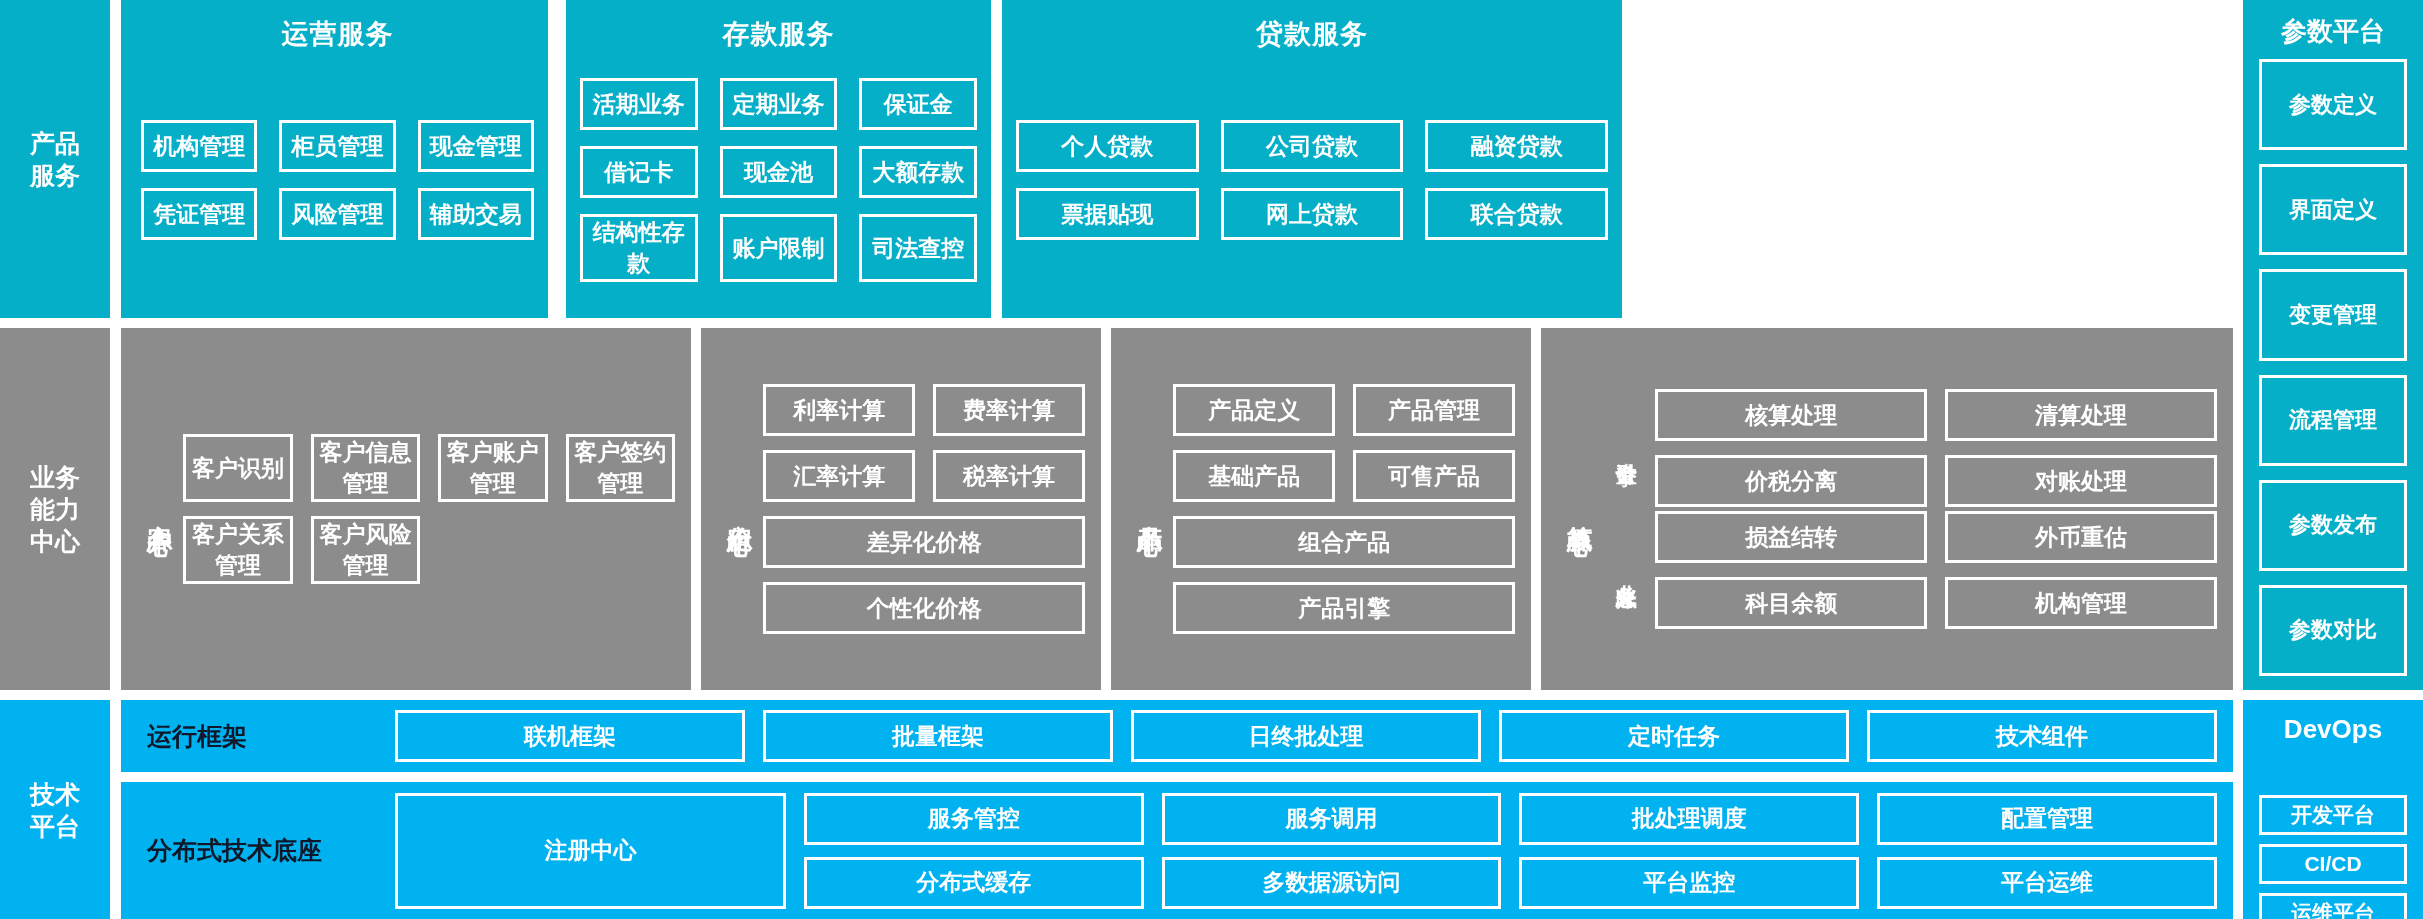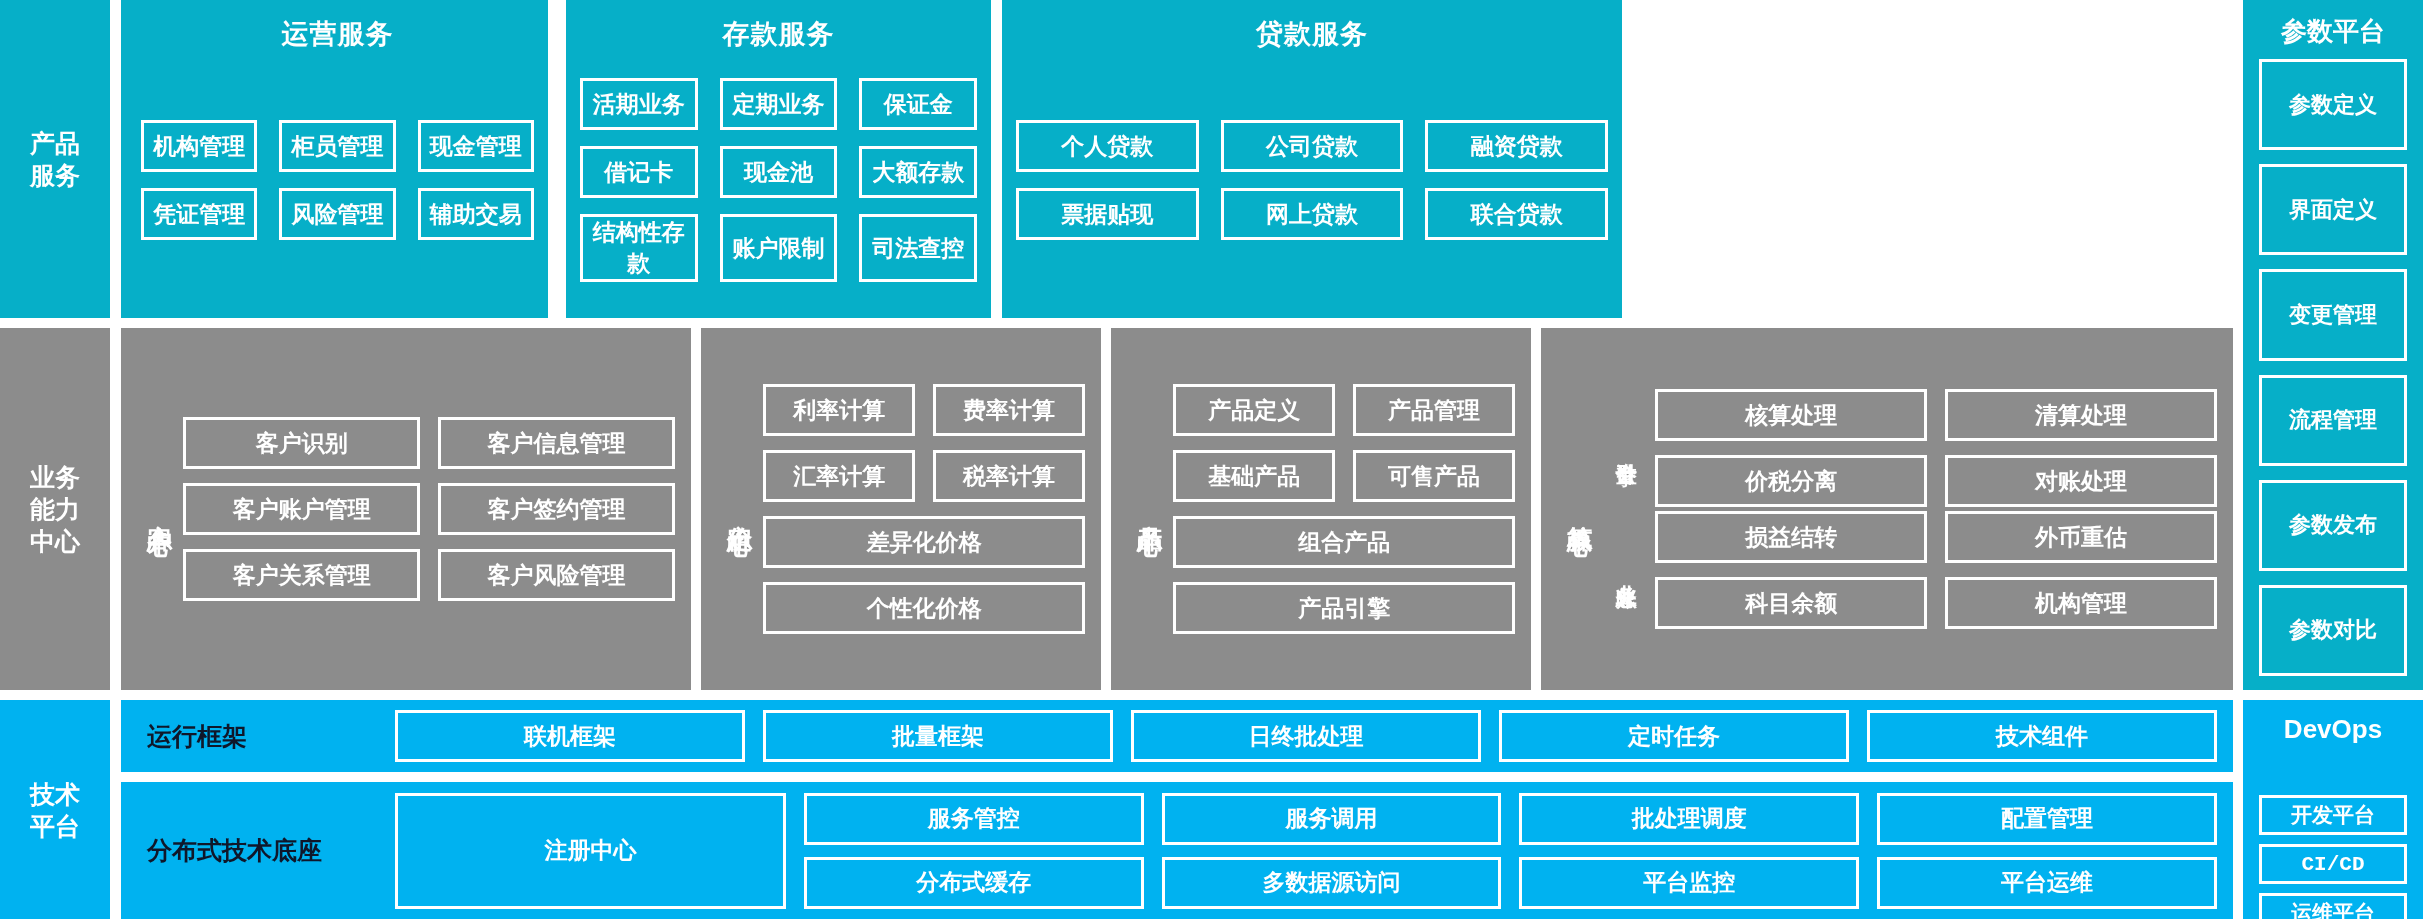--- a/index.html
+++ b/index.html
@@ -119,21 +119,21 @@
     padding: 4px 0 10px 0;
   }
   .rail-items { flex: 1 1 auto; display: flex; flex-direction: column; gap: 14px; }
   .rail-items-tight { gap: 9px; }
   .rail-param { height: 690px; }
   .rail-devops { height: 219px; margin-top: 10px; }
   .rail-cell {
     border: 3px solid #fff; color: #fff;
     font-size: 22px; font-weight: bold;
     display: flex; align-items: center; justify-content: center;
-    flex: 1 1 auto; min-height: 40px; font-family: Liberation Mono, monospace;
+    flex: 1 1 auto; min-height: 40px;
   }
   .rail-cell-sm { font-size: 21px; }
 
   .main-cols { display: flex; gap: 10px; width: 2423px; }
   .left-stack { flex: 1 1 auto; display: flex; flex-direction: column; }
 </style>
 </head>
 <body>
 
 <div class="page">
@@ -198,21 +198,21 @@
             <span>业务</span><br>
             <span>能力</span><br>
             <span>中心</span>
           </span>
         </div>
 
         <div class="cap-wrap">
 
           <div class="cap-group cap-cust">
             <div class="vlabel">客户中心</div>
-            <div class="cap-body" style="grid-template-columns:1fr 1fr;">
+            <div class="cap-body" style="grid-template-columns:1fr 1fr 1fr 1fr;">
               <div class="cell">客户识别</div>
               <div class="cell">客户信息管理</div>
               <div class="cell">客户账户管理</div>
               <div class="cell">客户签约管理</div>
               <div class="cell">客户关系管理</div>
               <div class="cell">客户风险管理</div>
             </div>
           </div>
 
           <div class="cap-group cap-price">

